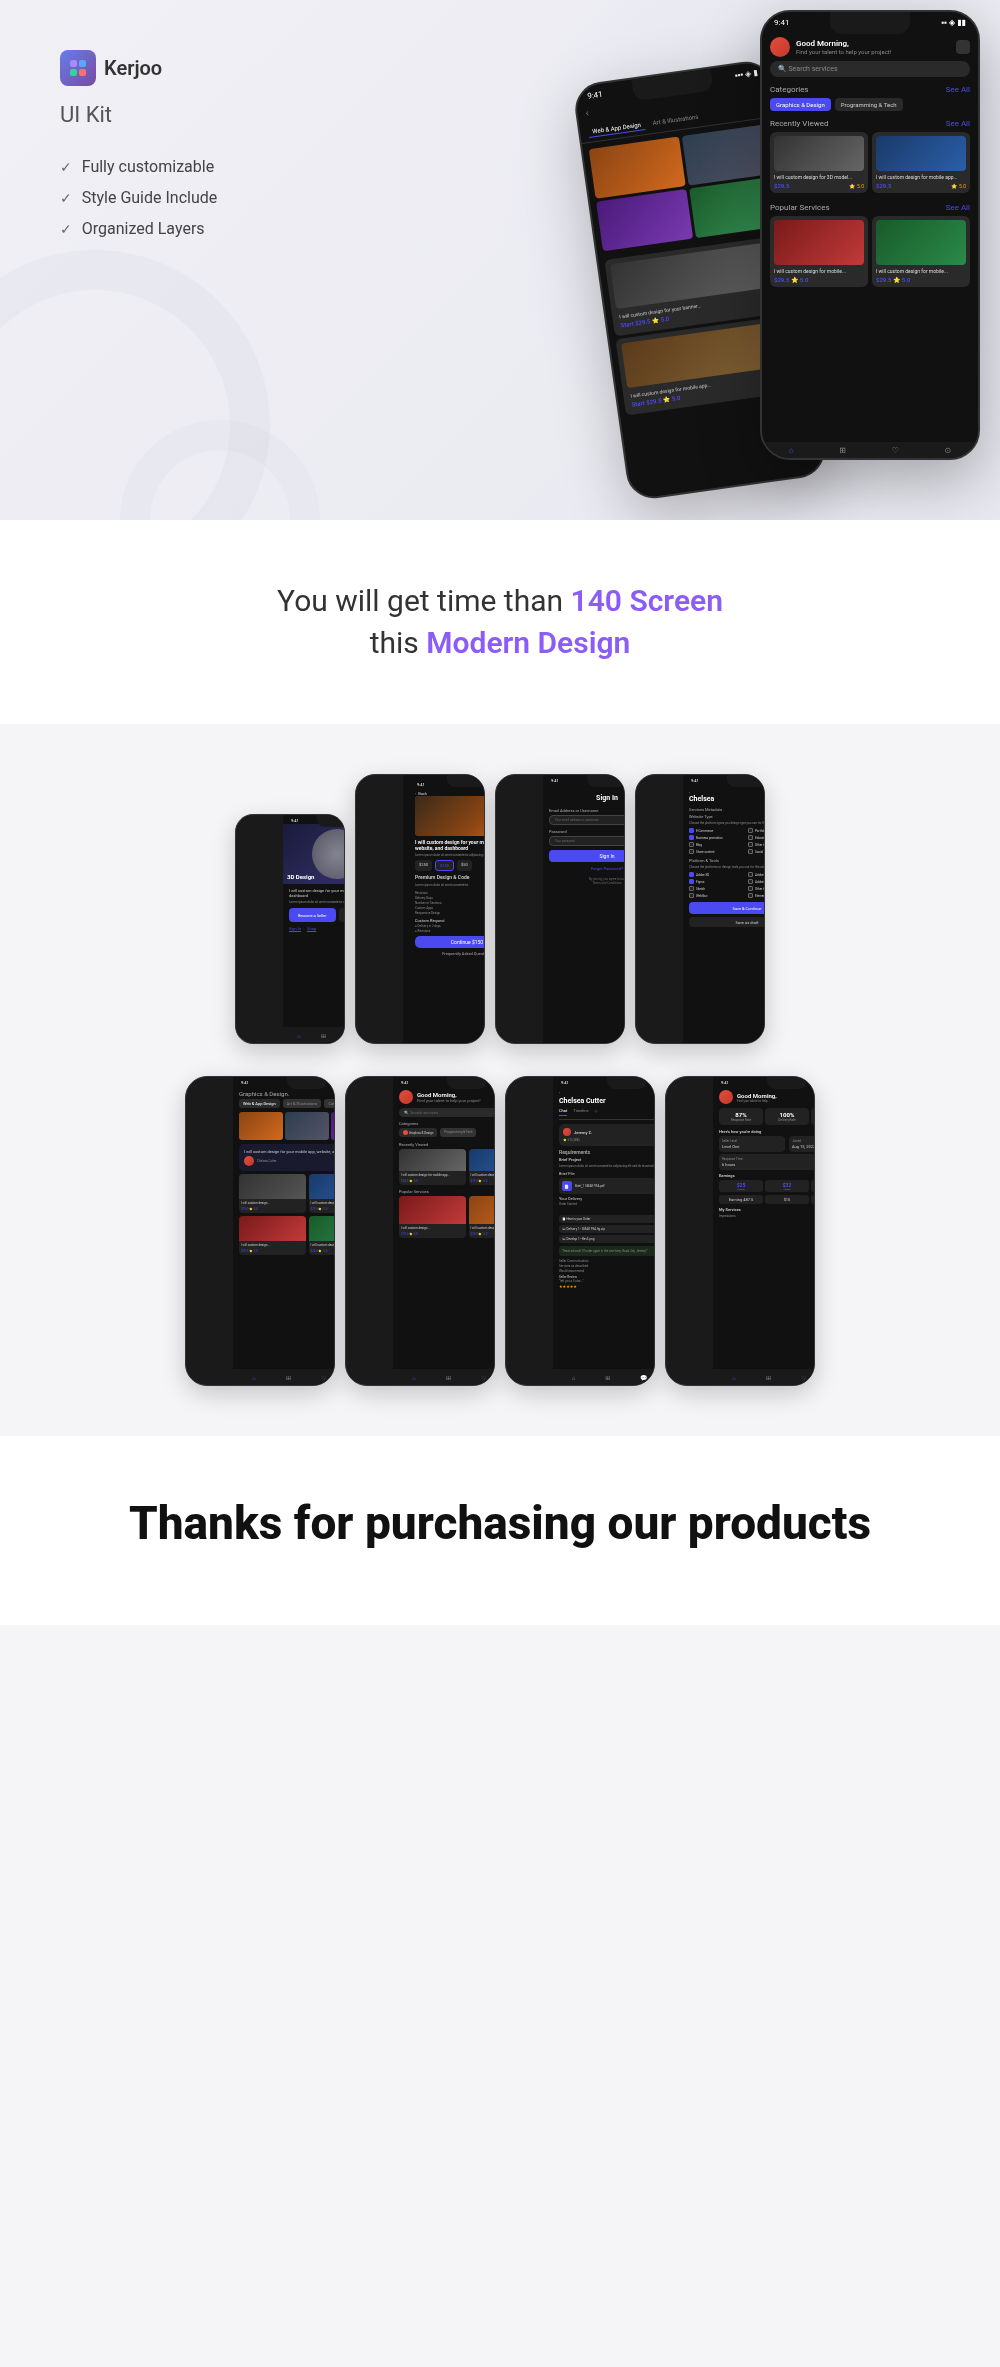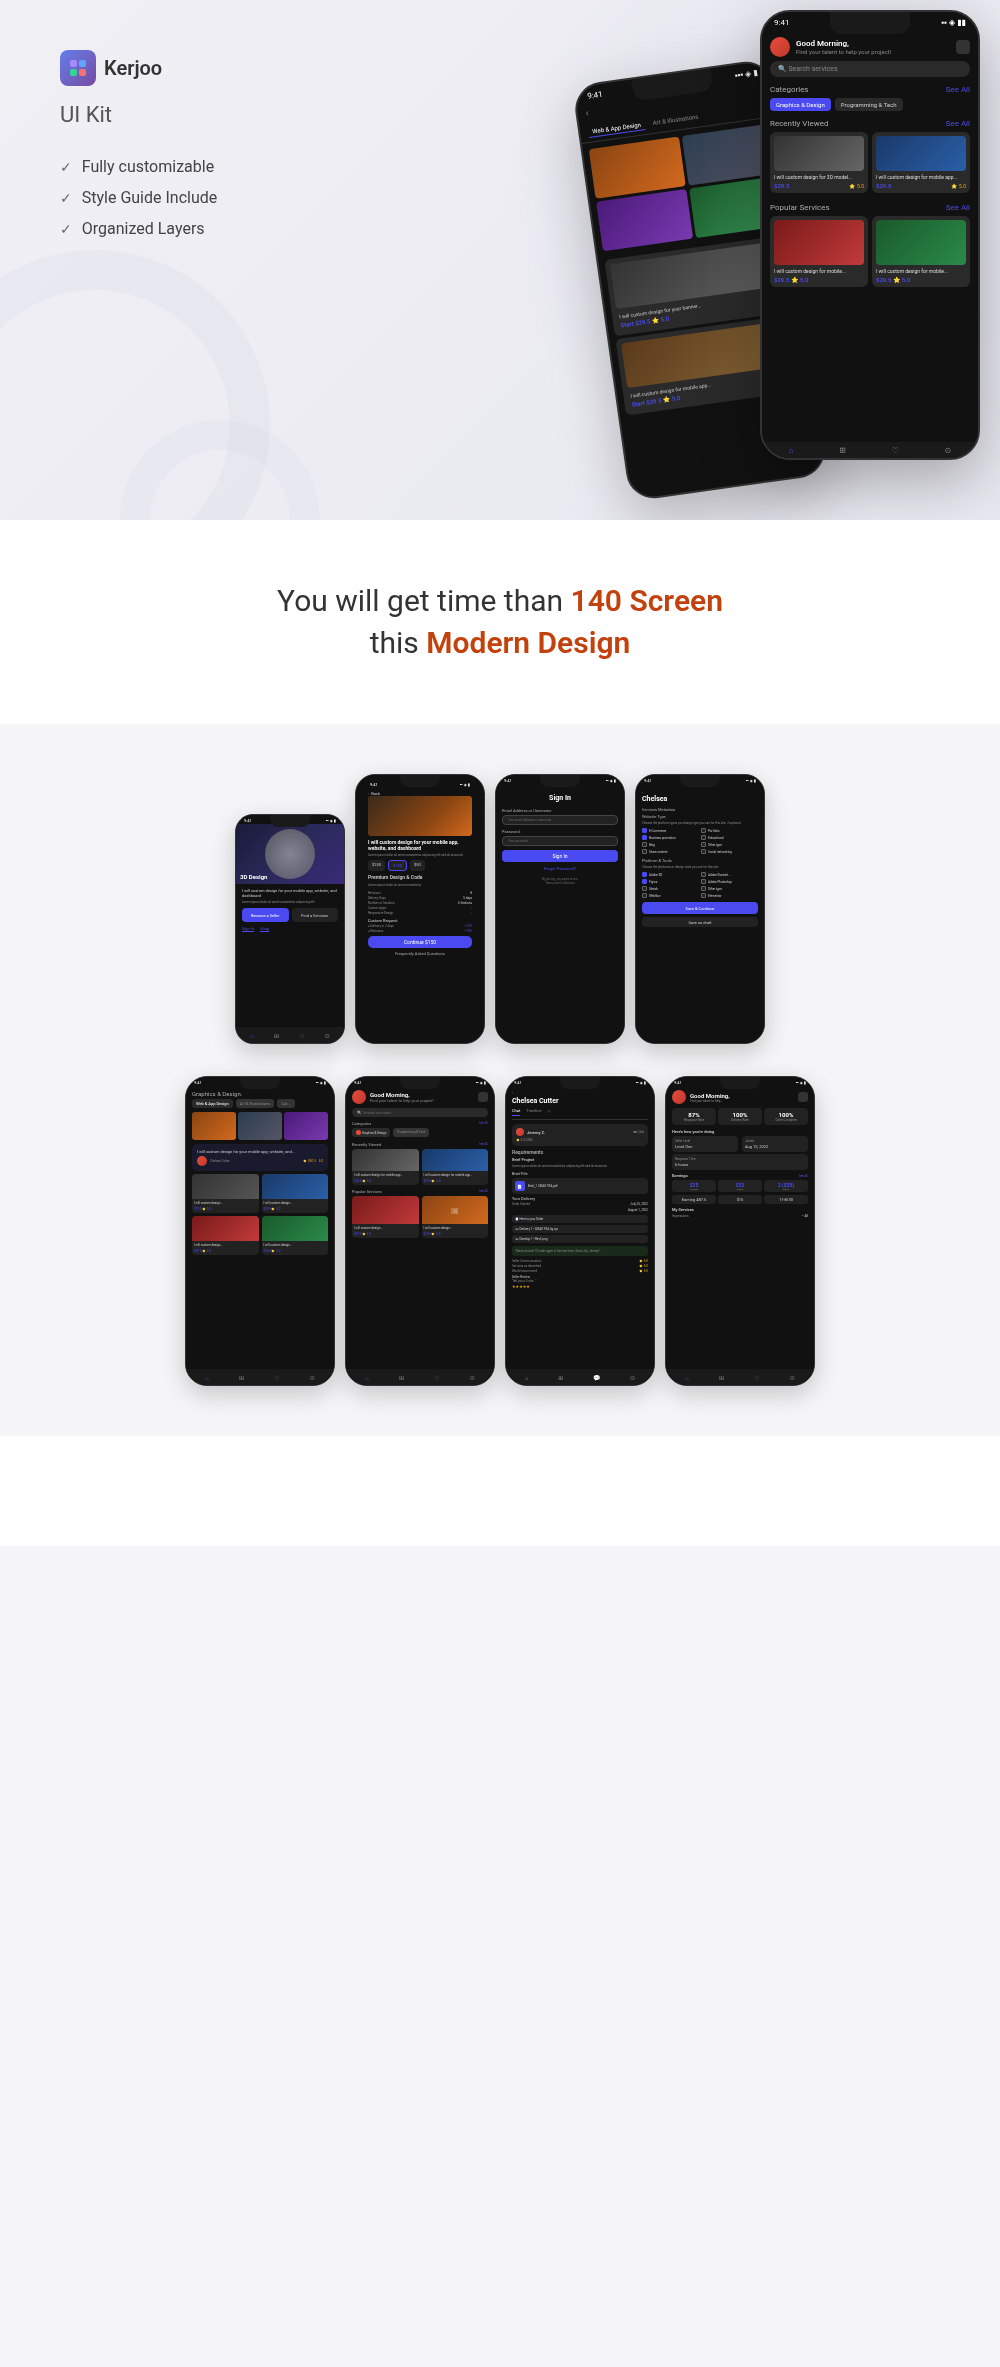--- a/index.html
+++ b/index.html
@@ -300,21 +300,21 @@
       padding: 60px 40px;
     }
 
     .tagline-text {
       font-size: 30px;
       color: #333;
       line-height: 1.4;
     }
 
     .tagline-highlight {
-      color: #c2410c;
+      color: #8b5cf6;
       font-weight: 600;
     }
 
     
     .screens-section {
       background: #f5f5f7;
       padding: 40px 20px;
     }
 
     
@@ -349,20 +349,21 @@
       overflow: hidden;
       box-shadow: 0 8px 24px rgba(0,0,0,0.2);
       flex-shrink: 0;
     }
 
     .mini-screen {
       width: 100%;
       height: 100%;
       background: #111;
       position: relative;
+      margin-left: 47px;
     }
 
     .mini-notch {
       position: absolute;
       top: 0;
       left: 50%;
       transform: translateX(-50%);
       width: 40px;
       height: 12px;
       background: #1a1a1a;
@@ -1417,13 +1418,14 @@
           <span style="font-size:6px; color:#888;">♡</span>
           <span style="font-size:6px; color:#888;">⊙</span>
         </div>
       </div>
     </div>
 
   </div>
 </section>
 
 <section class="thankyou-section">
+  <h2 class="thankyou-title">Thanks for purchasing our products</h2>
 </section>
 
 </body></html>

